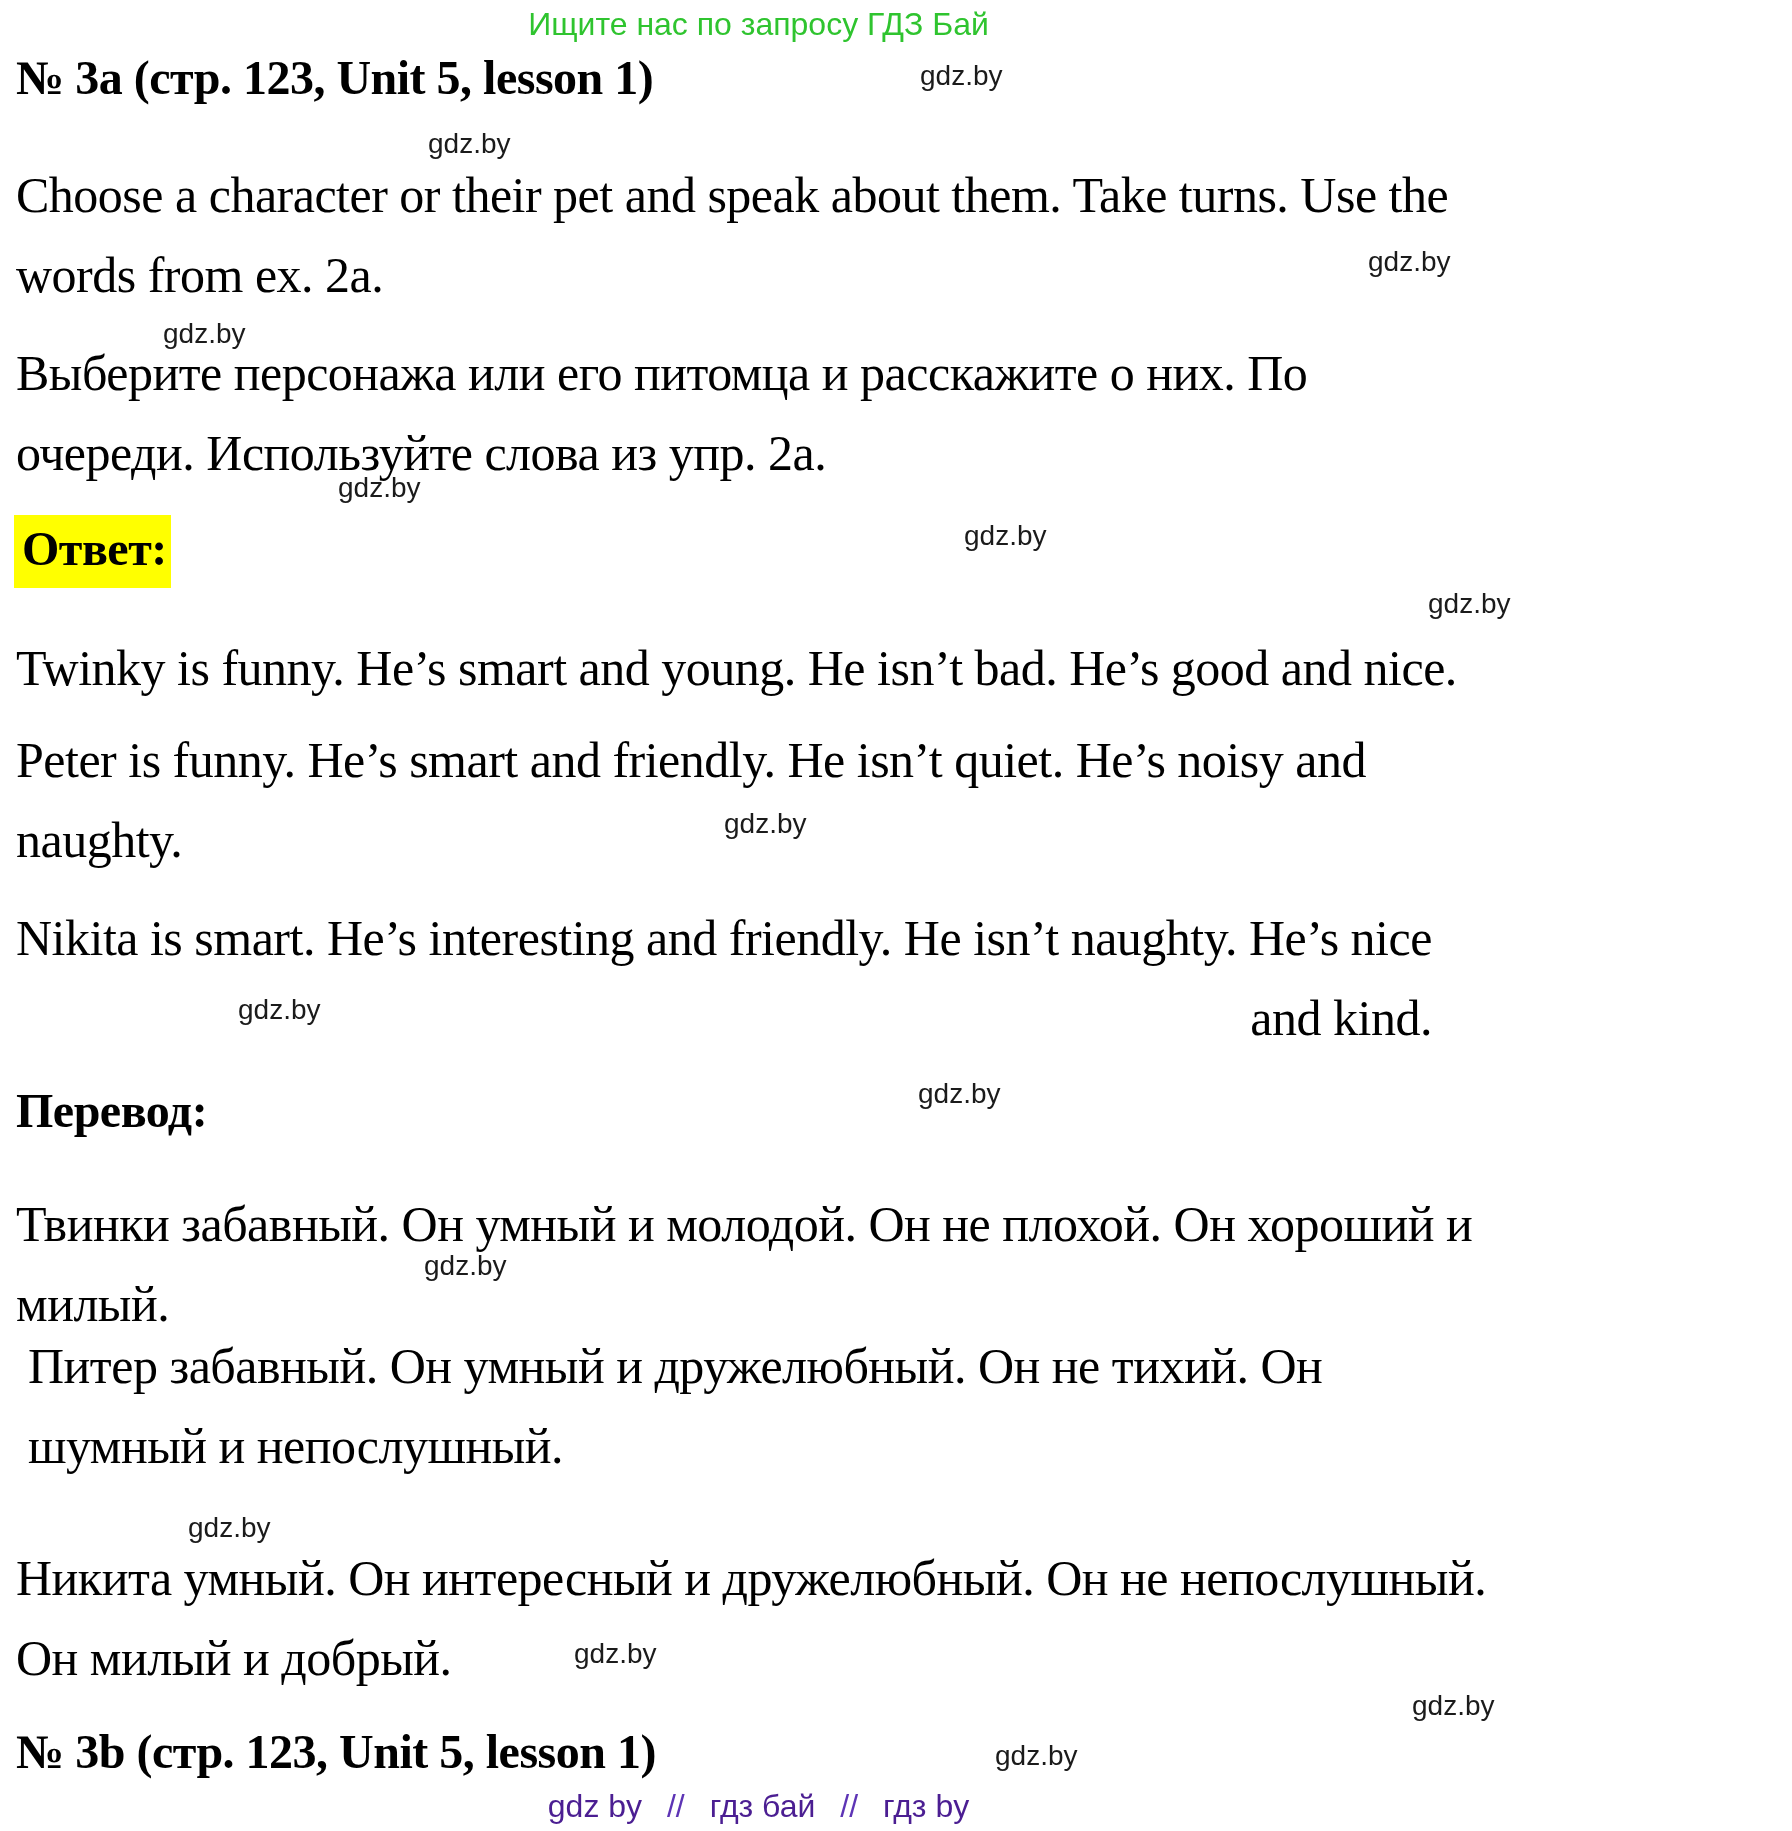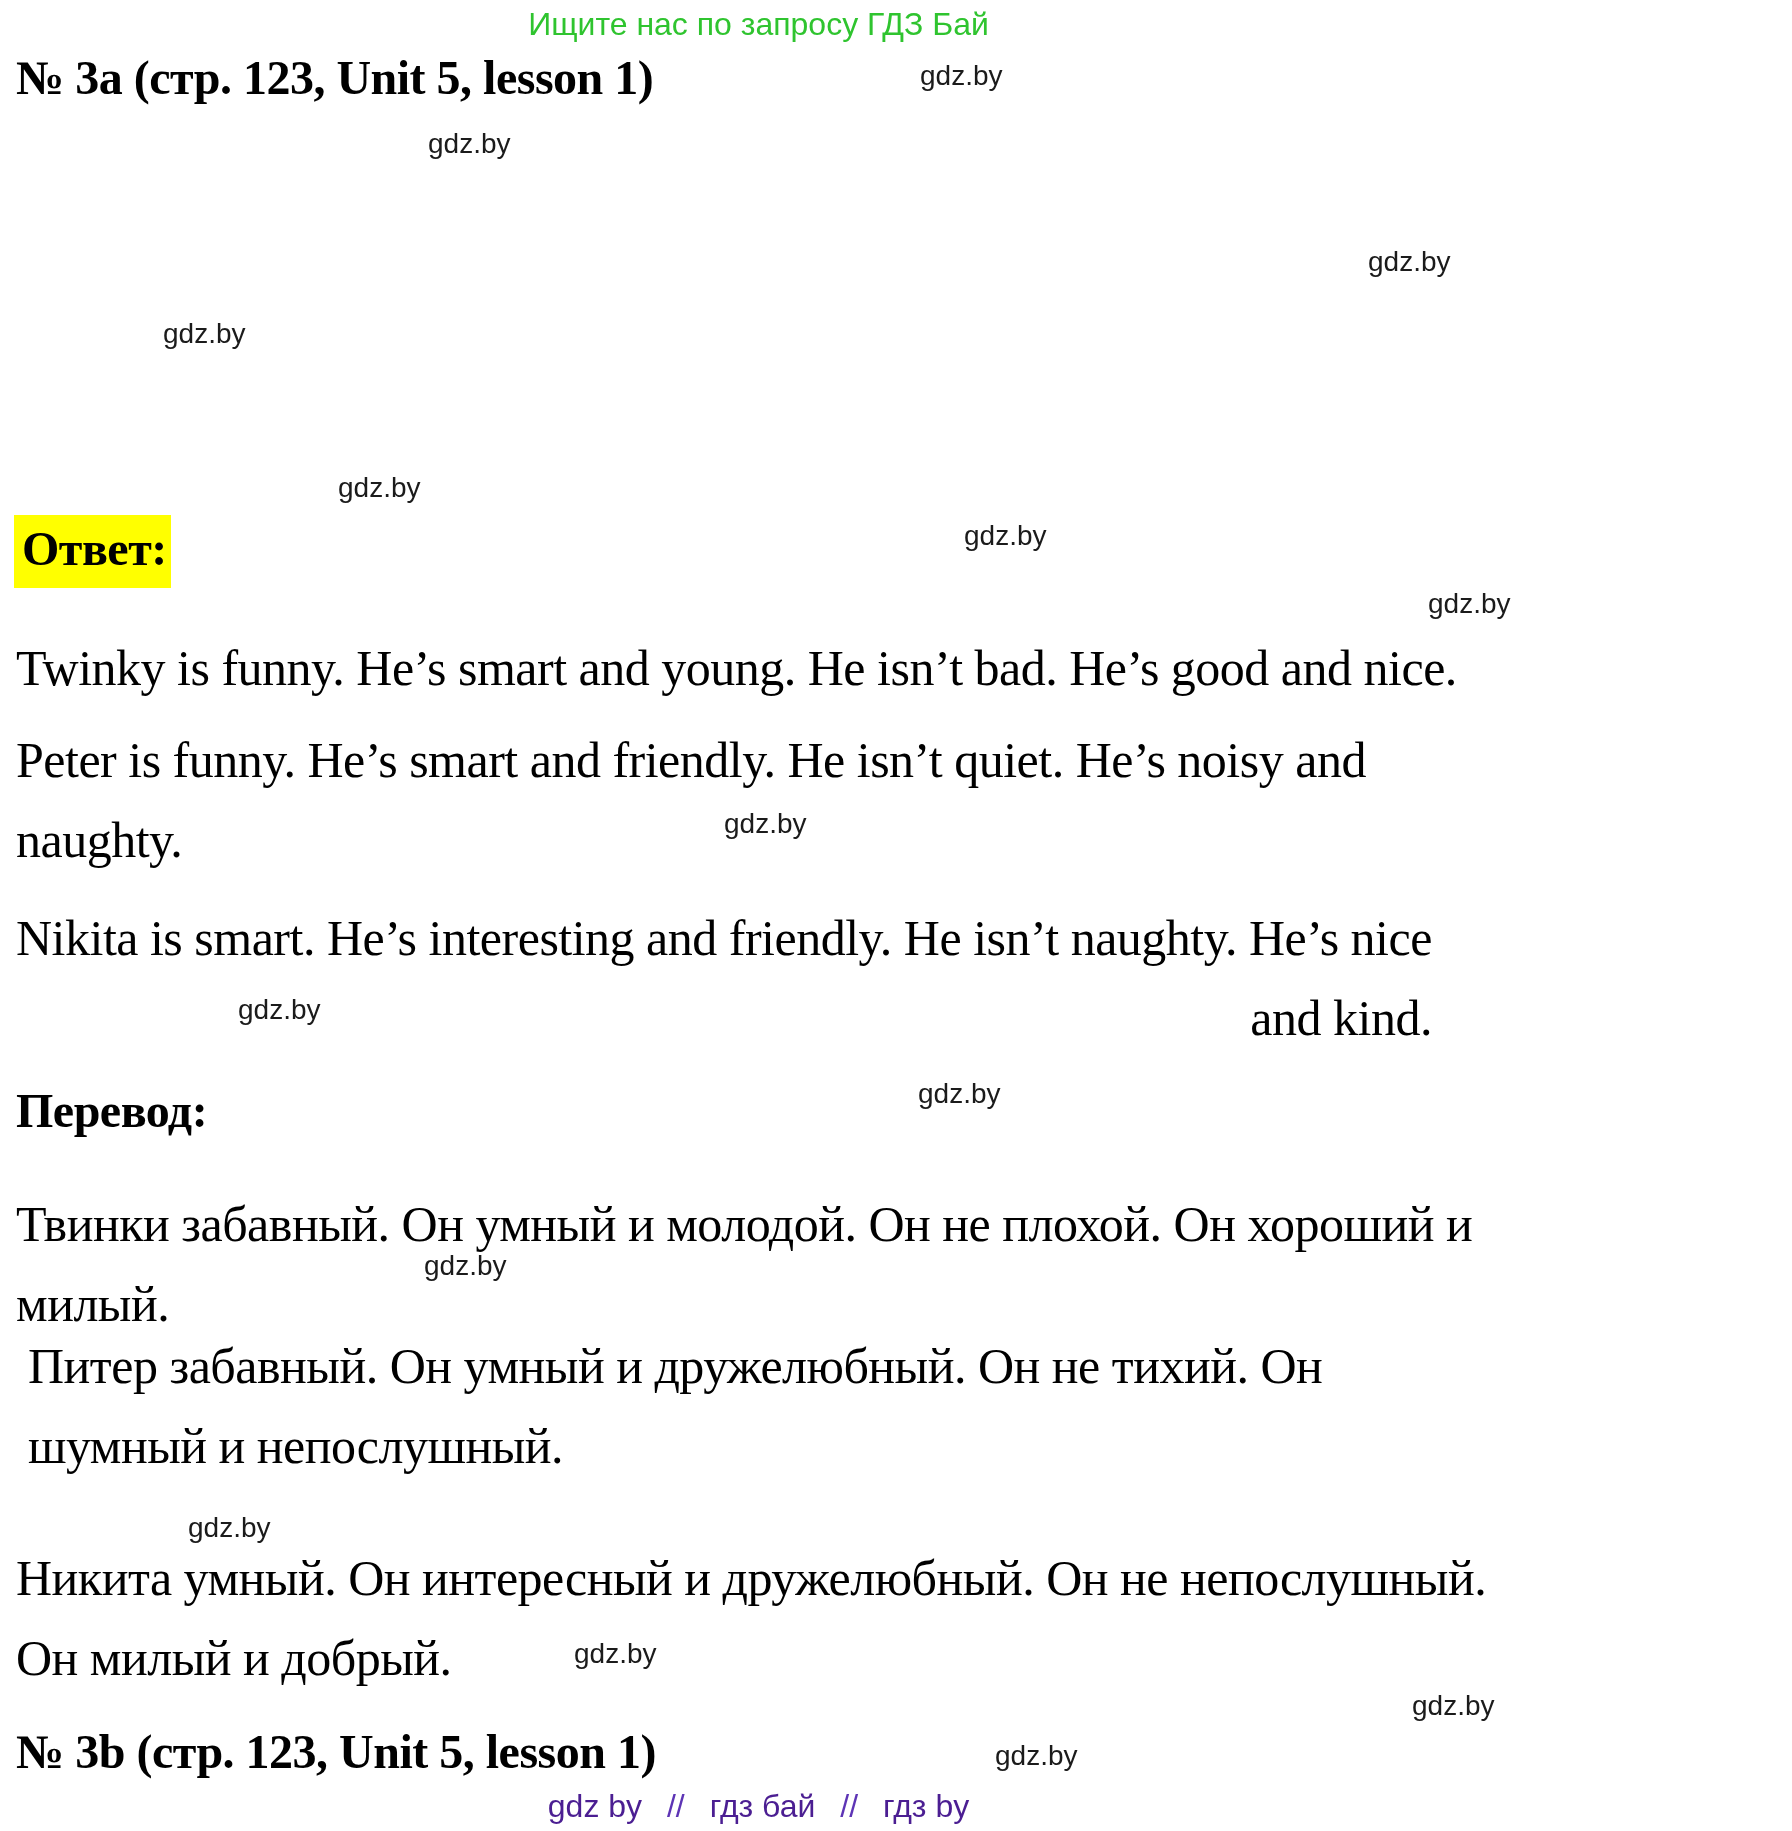--- a/index.html
+++ b/index.html
@@ -90,21 +90,29 @@
   <span class="wm" style="left:724px;top:808px;">gdz.by</span>
   <span class="wm" style="left:238px;top:994px;">gdz.by</span>
   <span class="wm" style="left:918px;top:1078px;">gdz.by</span>
   <span class="wm" style="left:424px;top:1250px;">gdz.by</span>
   <span class="wm" style="left:1596px;top:1366px;">gdz.by</span>
   <span class="wm" style="left:188px;top:1512px;">gdz.by</span>
   <span class="wm" style="left:574px;top:1638px;">gdz.by</span>
   <span class="wm" style="left:1412px;top:1690px;">gdz.by</span>
   <span class="wm" style="left:995px;top:1740px;">gdz.by</span>
 
+  <div class="body-block" style="top:155px;">
+    <span class="line">Choose a character or their pet and speak about them. Take turns. Use the</span>
+    <span class="line">words from ex. 2a.</span>
+  </div>
 
+  <div class="body-block" style="top:333px;">
+    <span class="line">Выберите персонажа или его питомца и расскажите о них. По</span>
+    <span class="line">очереди. Используйте слова из упр. 2а.</span>
+  </div>
 
   <div class="label-highlight" style="top:515px;">Ответ:</div>
 
   <div class="body-block" style="top:628px;">
     <span class="line">Twinky is funny. He’s smart and young. He isn’t bad. He’s good and nice.</span>
   </div>
 
   <div class="body-block" style="top:720px;">
     <span class="line">Peter is funny. He’s smart and friendly. He isn’t quiet. He’s noisy and</span>
     <span class="line">naughty.</span>

